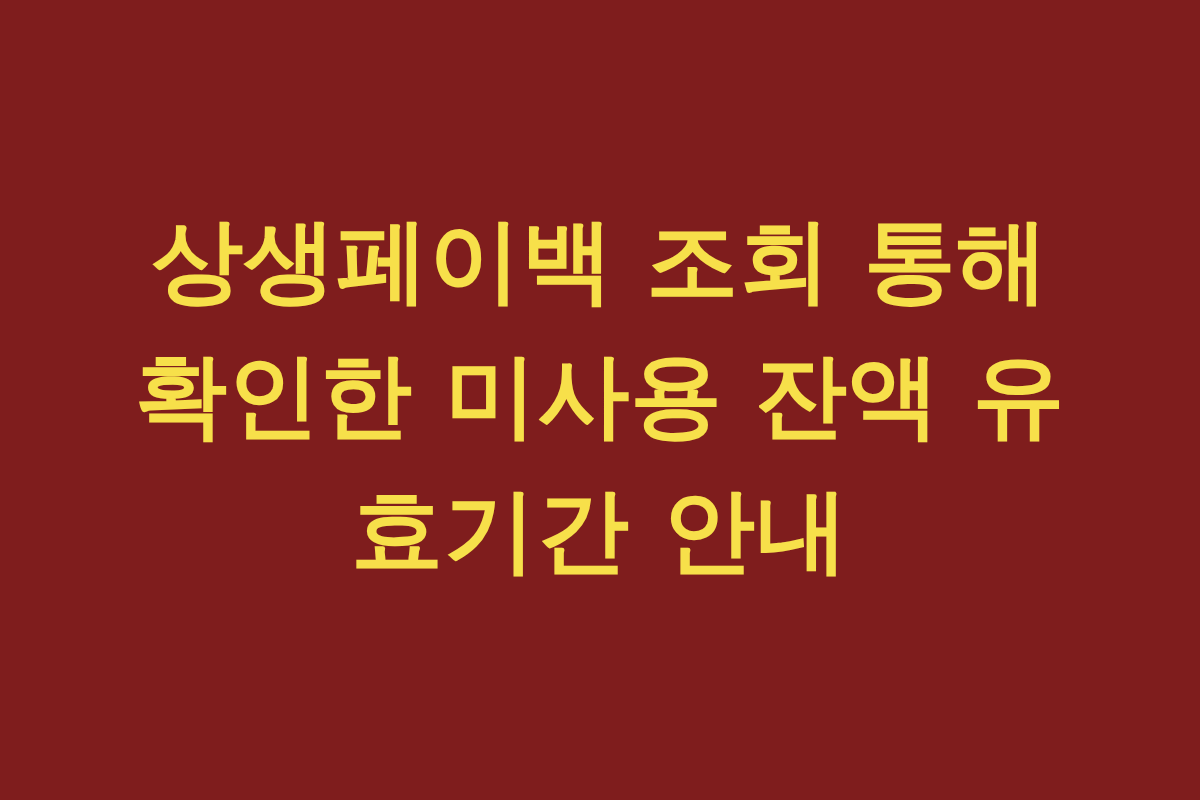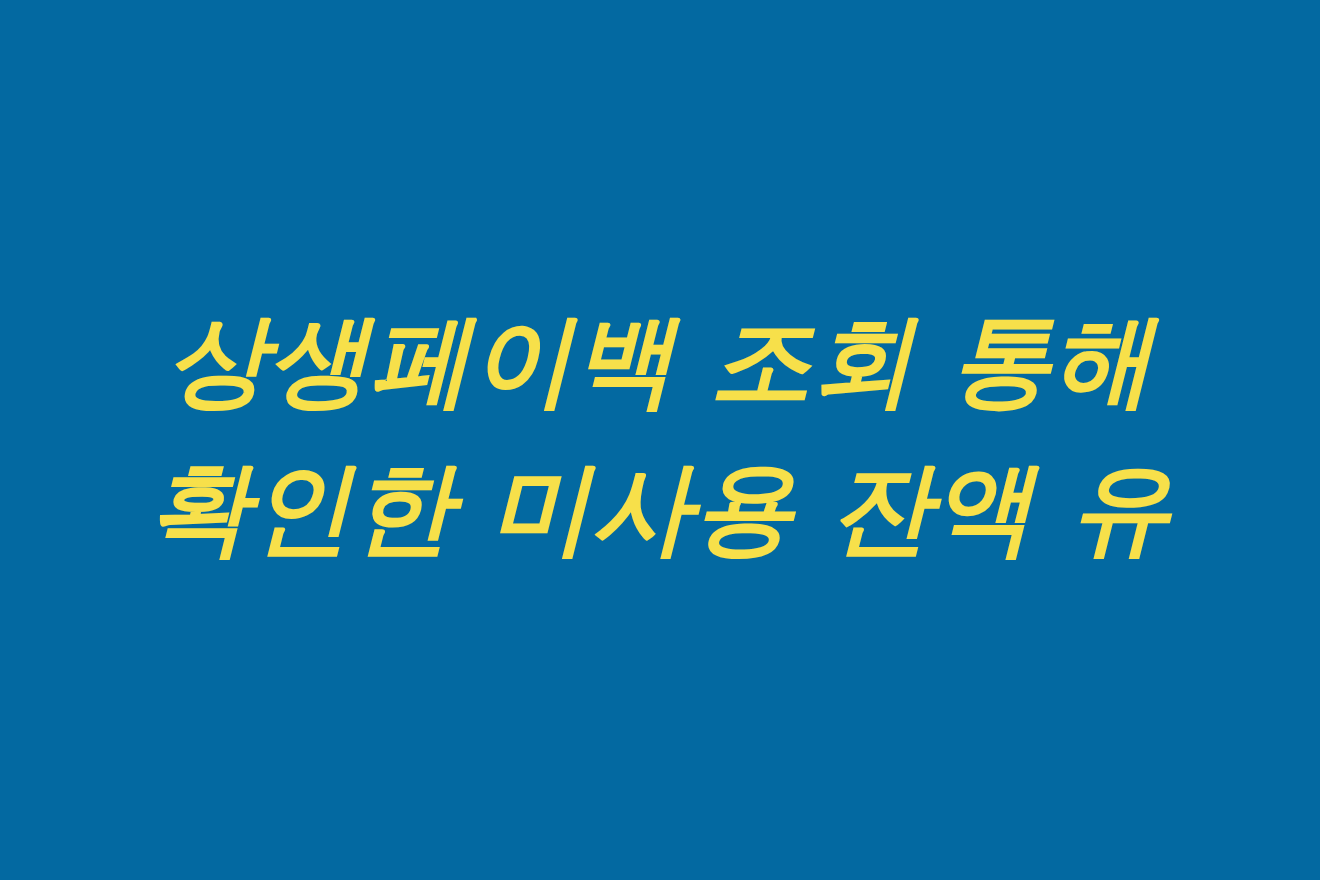--- a/index.html
+++ b/index.html
@@ -49,23 +49,24 @@
   }
 
   
   .headline-line.line-3 {
     letter-spacing: 1px;
   }
 </style>
 </head>
 <body>
 
-<div id="banner" style="background: #0369a1; font-style: italic;">
+<div id="banner" style="background: #7f1d1d;">
 
   <div id="headline-block">
 
     <span class="headline-line line-1" style="color: rgb(247, 224, 74);">상생페이백 조회 통해</span>
 
     <span class="headline-line line-2" style="color: rgb(247, 224, 74); text-align: center;">확인한 미사용 잔액 유</span>
 
+    <span class="headline-line line-3" style="color: rgb(247, 224, 74);">효기간 안내</span>
 
   </div>
 </div>
 
 </body></html>

